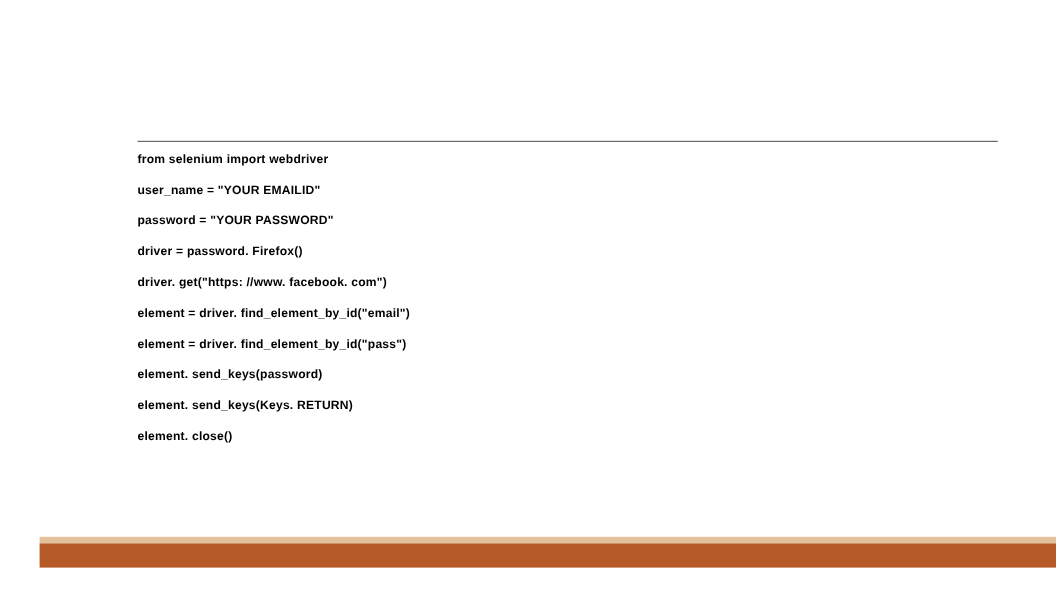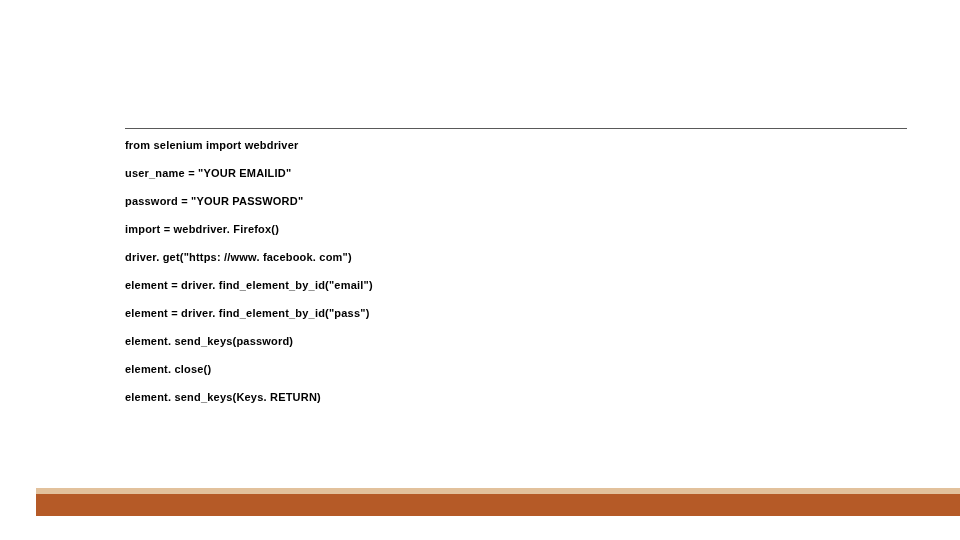--- a/index.html
+++ b/index.html
@@ -60,24 +60,24 @@
 </head>
 <body>
 
 <div class="slide">
   <div class="divider"></div>
 
   <div class="code-block">
     <p class="code-line">from selenium import webdriver</p>
     <p class="code-line">user_name = "YOUR EMAILID"</p>
     <p class="code-line">password = "YOUR PASSWORD"</p>
-    <p class="code-line">import = webdriver. Firefox()</p>
+    <p class="code-line">driver = password. Firefox()</p>
     <p class="code-line">driver. get("https: //www. facebook. com")</p>
     <p class="code-line">element = driver. find_element_by_id("email")</p>
     <p class="code-line">element = driver. find_element_by_id("pass")</p>
     <p class="code-line">element. send_keys(password)</p>
+    <p class="code-line">element. send_keys(Keys. RETURN)</p>
     <p class="code-line">element. close()</p>
-    <p class="code-line">element. send_keys(Keys. RETURN)</p>
   </div>
 
   <div class="footer-light"></div>
   <div class="footer-dark"></div>
 </div>
 
 </body></html>

